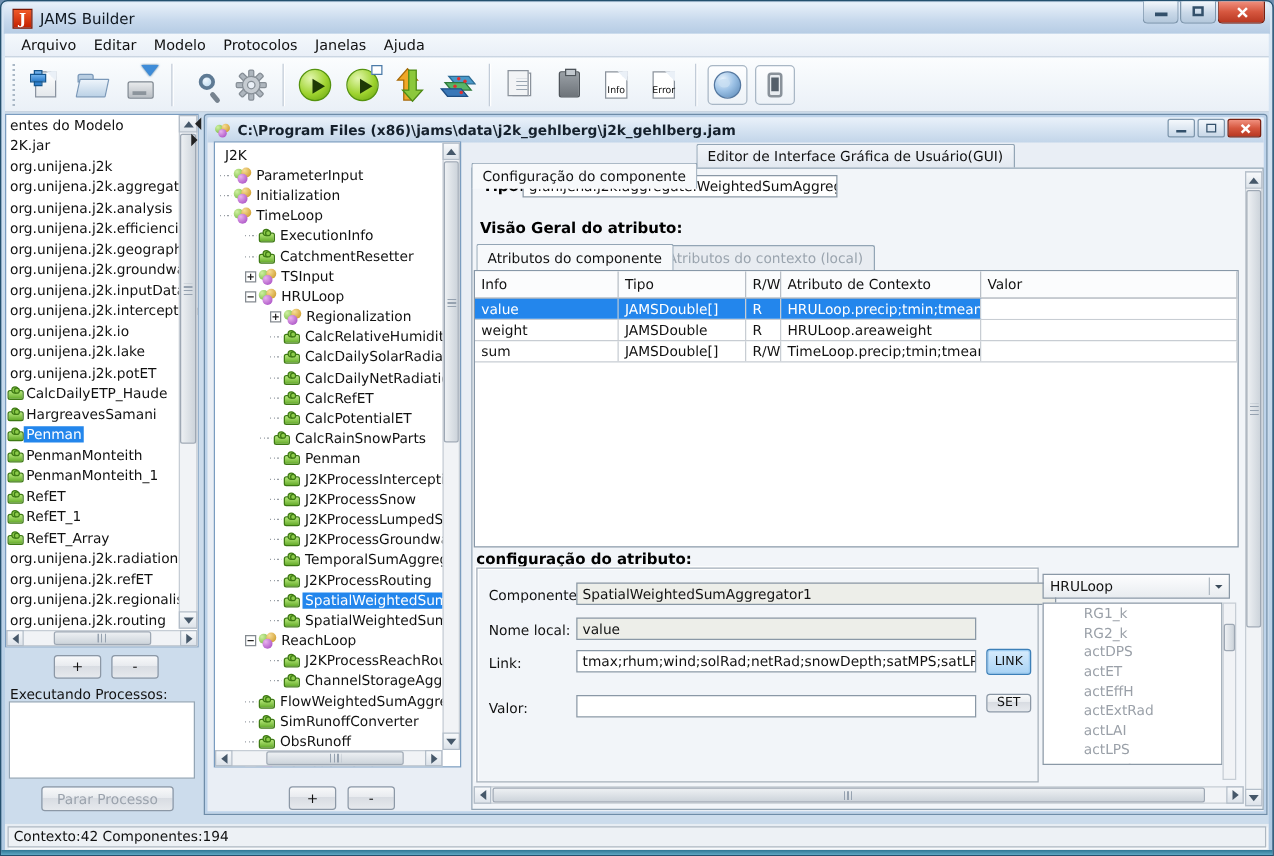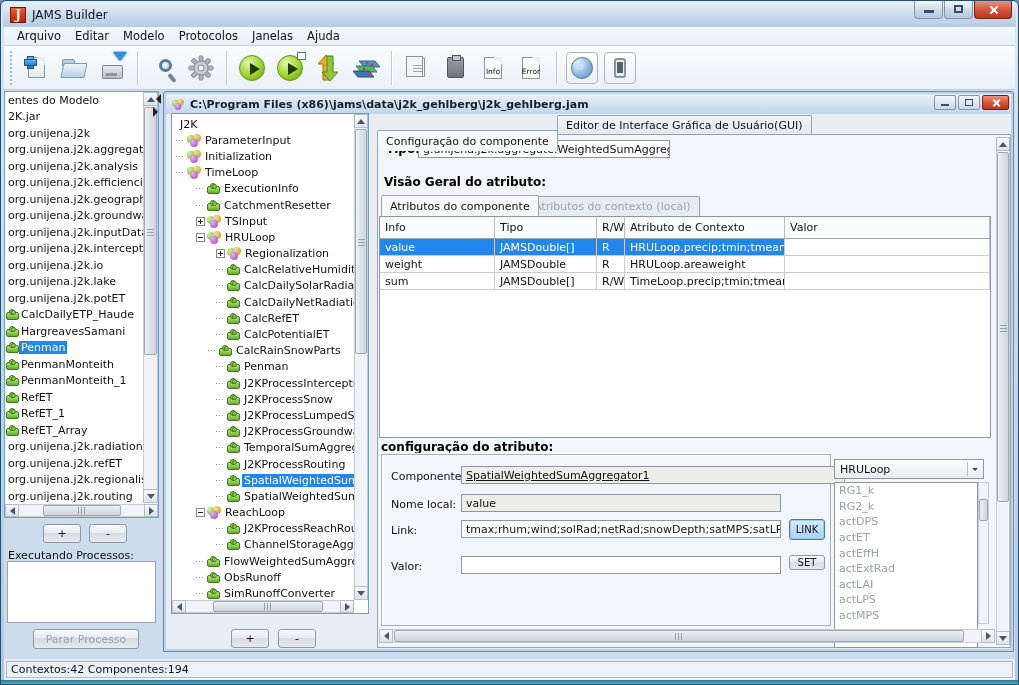--- a/index.html
+++ b/index.html
@@ -657,28 +657,28 @@
           <span class="stub"></span>
         </span>
         <span class="ic-cmp"></span>
         <span class="lab">FlowWeightedSumAggrega</span>
       </div>
       <div class="trow" style="padding-left: 22px;">
         <span class="slot">
           <span class="stub"></span>
         </span>
         <span class="ic-cmp"></span>
+        <span class="lab">SimRunoffConverter</span>
+      </div>
+      <div class="trow" style="padding-left: 22px;">
+        <span class="slot">
+          <span class="stub"></span>
+        </span>
+        <span class="ic-cmp"></span>
         <span class="lab">ObsRunoff</span>
-      </div>
-      <div class="trow" style="padding-left: 22px;">
-        <span class="slot">
-          <span class="stub"></span>
-        </span>
-        <span class="ic-cmp"></span>
-        <span class="lab">SimRunoffConverter</span>
       </div>
       <div class="trow" style="padding-left: 22px;">
         <span class="slot">
           <span class="exp plus"></span>
         </span>
         <span class="ic-ctx">
           <i class="b1"></i>
           <i class="b2"></i>
           <i class="b3"></i>
         </span>
@@ -751,37 +751,37 @@
         <div class="c" style="width: 28px;">R/W</div>
         <div class="c" style="width: 160px;">TimeLoop.precip;tmin;tmean;tmax;r...</div>
         <div class="c" style="width: 205px;"></div>
       </div>
     </div>
 
   <div class="hdg" style="left:380px;top:439px;">configuração do atributo:</div>
 
   <div class="abs etched" style="left:380px;top:453px;width:450px;height:172px;background:#F2F5F9;"></div>
   <div class="flabel" style="left:390px;top:469px;">Componente:</div>
-  <div class="field ro" style="left:460px;top:465px;width:384px;text-decoration:underline;">SpatialWeightedSumAggregator1</div>
+  <div class="field ro" style="left:460px;top:465px;width:384px;">SpatialWeightedSumAggregator1</div>
   <div class="flabel" style="left:390px;top:497px;">Nome local:</div>
   <div class="field ro" style="left:460px;top:493px;width:320px;">value</div>
   <div class="flabel" style="left:390px;top:523px;">Link:</div>
   <div class="field" style="left:460px;top:519px;width:320px;">tmax;rhum;wind;solRad;netRad;snowDepth;satMPS;satLPS;rs;ra</div>
   <div class="btn" style="left:788px;top:518px;width:36px;height:21px;background:linear-gradient(#D8ECFC,#A8D2F4);border:1px solid #3C7FB8;box-shadow:0 0 0 1px #9CCBF0 inset;font-size:10px;">LINK</div>
   <div class="flabel" style="left:390px;top:559px;">Valor:</div>
   <div class="field" style="left:460px;top:555px;width:320px;"></div>
   <div class="btn" style="left:788px;top:554px;width:36px;height:15px;font-size:10px;">SET</div>
 
   <div class="combo" style="left:833px;top:458px;width:150px;">
     <span>HRULoop</span>
     <span class="arr">
         <span class="t-down" style="border-width:3.5px;border-top-color:#3A4A5A;"></span>
       </span>
   </div>
-  <div class="listbox abs" id="ctx-list" style="left:833px;top:481px;width:144px;height:166px;border-color:#8A98A6;">
+  <div class="listbox abs" id="ctx-list" style="left:833px;top:481px;width:144px;height:130px;border-color:#8A98A6;padding-left:28px;">
       <div class="ctxrow">RG1_k</div>
       <div class="ctxrow">RG2_k</div>
       <div class="ctxrow">actDPS</div>
       <div class="ctxrow">actET</div>
       <div class="ctxrow">actEffH</div>
       <div class="ctxrow">actExtRad</div>
       <div class="ctxrow">actLAI</div>
       <div class="ctxrow">actLPS</div>
       <div class="ctxrow">actMPS</div>
     </div>
@@ -803,17 +803,17 @@
       <span class="t-left"></span>
     </div>
   <div class="thumb h" style="left:393px;top:629px;width:570px;height:12px;">
       <span class="grip-h"></span>
     </div>
   <div class="sbtn" style="left:980px;top:628px;width:14px;height:14px;">
       <span class="t-right"></span>
     </div>
 
   <div class="statusbar">
-    <div class="statusfield">Contextos:42 Componentes:194</div>
+    <div class="statusfield">Contexto:42 Componentes:194</div>
   </div>
 
   <div class="frame-bottom"></div>
 </div>
 
 </body></html>

